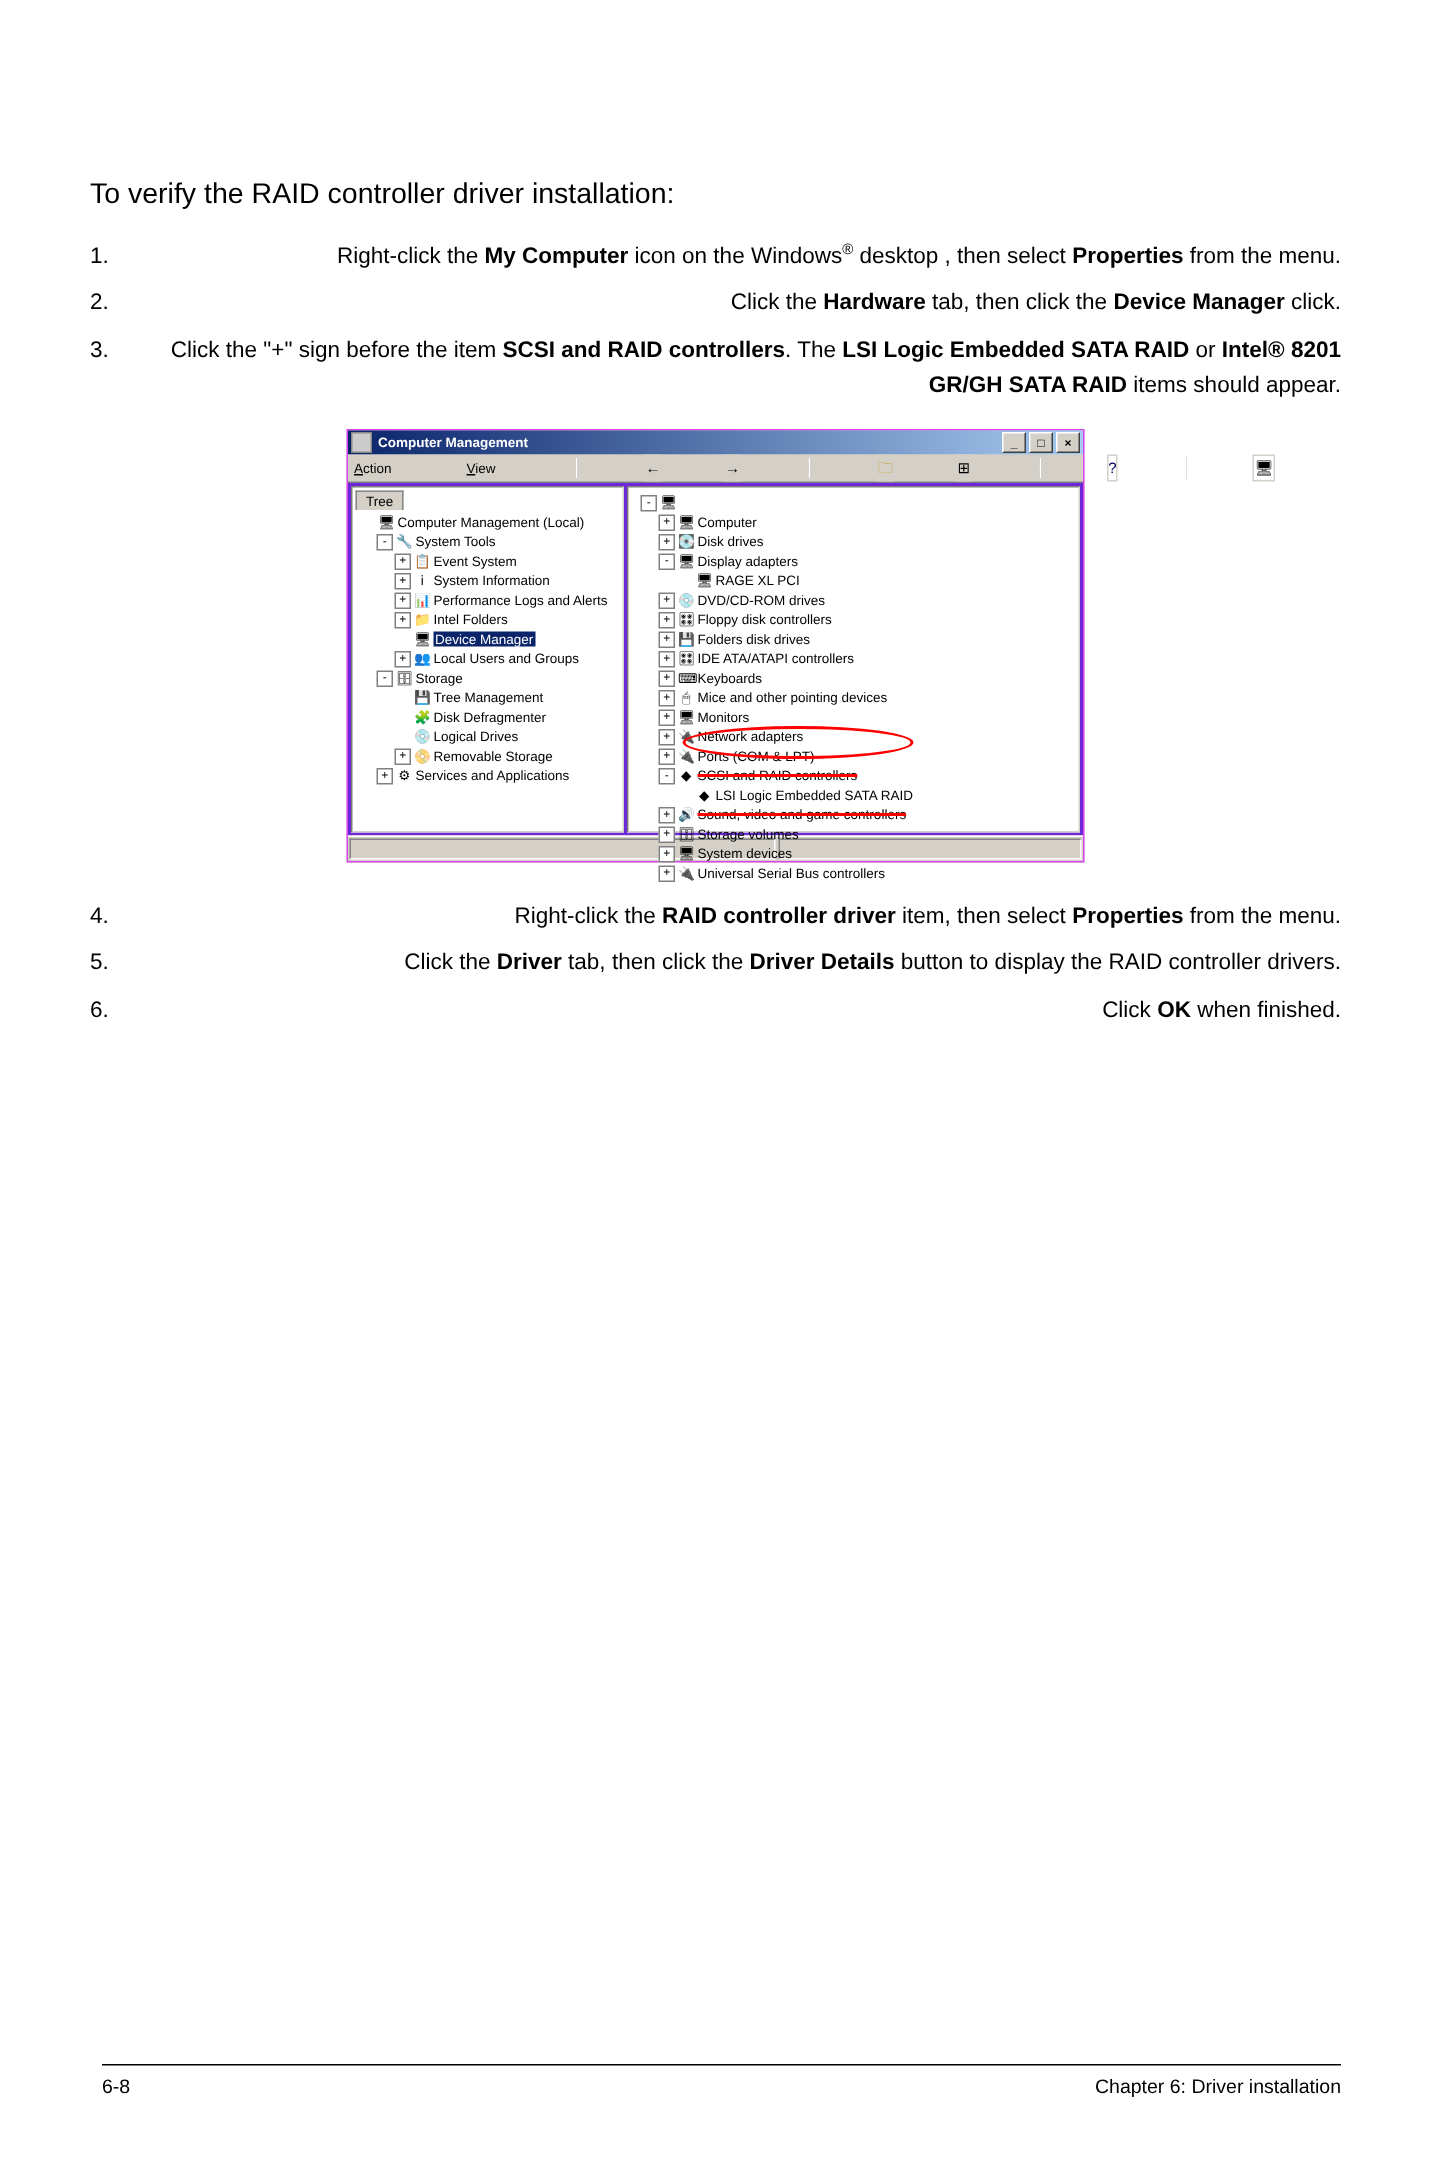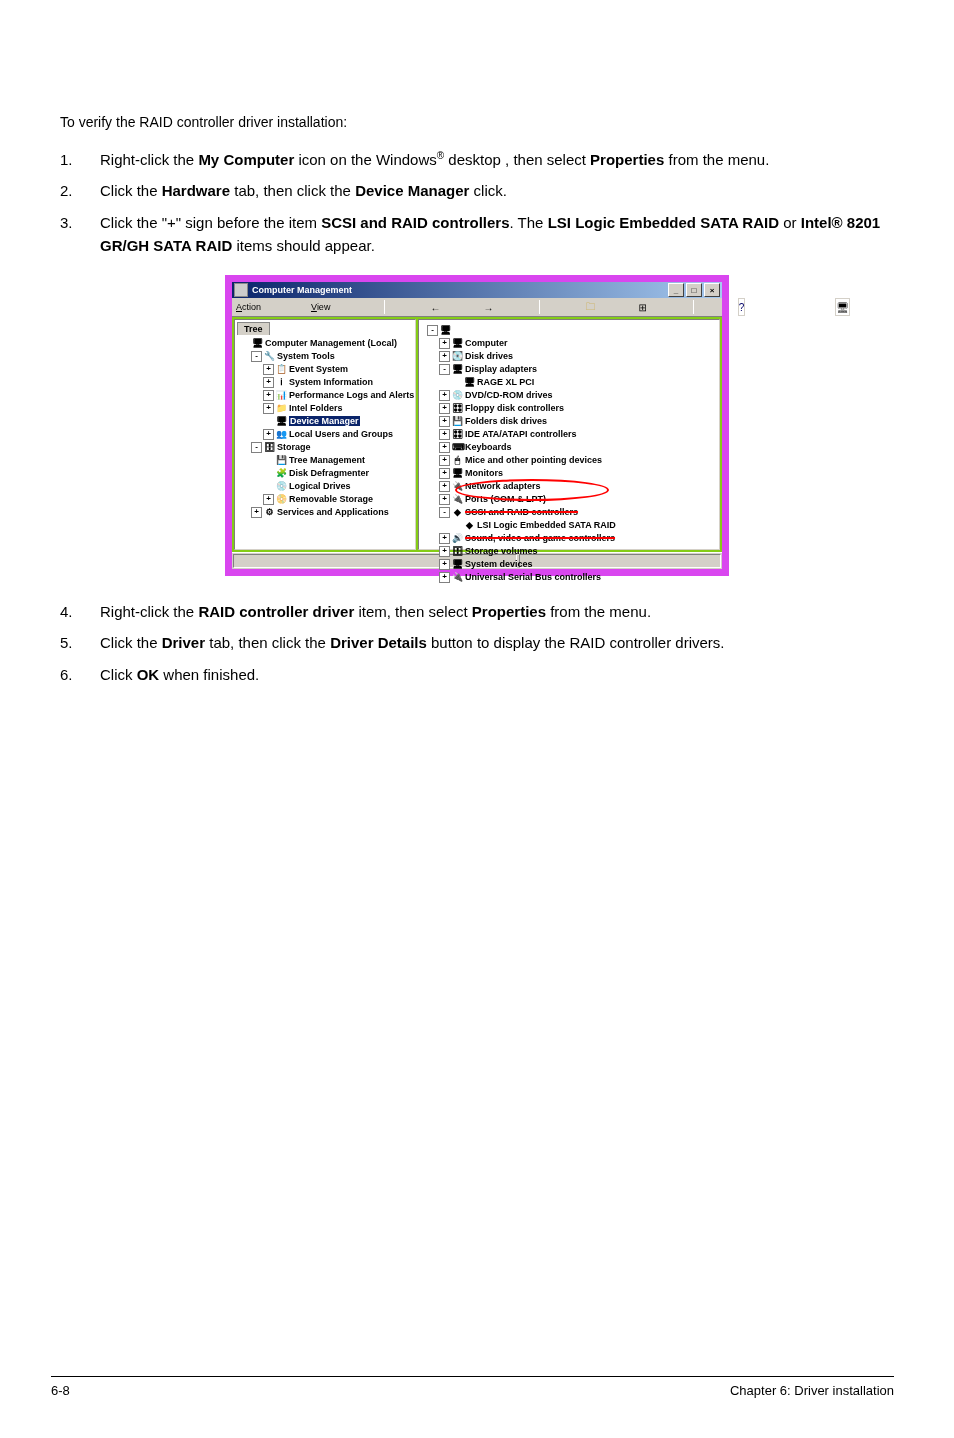--- a/index.html
+++ b/index.html
@@ -10,51 +10,52 @@
     color: #000;
     width: 954px;
   }
   .page {
     padding: 100px 60px 40px 60px;
     box-sizing: border-box;
     min-height: 1438px;
     position: relative;
   }
   .intro {
-    font-size: 14px;
+    font-size: 19px;
     margin-bottom: 18px;
   }
   ol.steps {
     list-style: none;
     padding: 0;
     margin: 0 0 16px 0;
   }
   ol.steps > li {
     display: flex;
     margin-bottom: 8px;
     font-size: 15px;
     line-height: 1.55;
   }
   ol.steps > li .num {
     width: 40px;
     flex: 0 0 40px;
   }
   ol.steps > li .txt {
     flex: 1;
+    text-align: right;
   }
   b { font-weight: bold; }
   sup { font-size: 10px; vertical-align: super; }
   .screenshot-wrap {
     display: flex;
     justify-content: center;
     margin: 18px 0 24px 0;
   }
   .mmc {
     width: 490px;
-    border: 7px solid #d946ef;
+    border: 1px solid #d946ef;
     font-family: Tahoma, "MS Sans Serif", sans-serif;
     font-size: 9px;
     background: #d4d0c8;
   }
   .mmc-title {
     background: linear-gradient(to right, #0a246a, #a6caf0);
     color: #fff;
     height: 16px;
     display: flex;
     align-items: center;
@@ -84,22 +85,21 @@
   .mmc-menu .mitem u { text-decoration: underline; }
   .sep { width: 1px; height: 14px; background: #808080; margin: 0 4px; border-right: 1px solid #fff; }
   .tbicon {
     width: 18px; height: 16px; border: 1px solid #d4d0c8;
     display: inline-flex; align-items: center; justify-content: center;
     font-size: 10px; margin-right: 1px;
   }
   .mmc-body {
     display: flex;
     height: 235px;
-    background: #84cc16;
-    font-weight: bold;
+    background: #6d28d9;
   }
   .left-pane {
     width: 180px;
     border: 1px inset #d4d0c8;
     margin: 2px;
     background: #fff;
     overflow: hidden;
   }
   .tree-tab {
     font-size: 9px;
@@ -157,21 +157,21 @@
   .status-cell {
     border: 1px solid #808080; border-top-color: #808080; border-left-color: #808080;
     border-right-color: #fff; border-bottom-color: #fff;
     height: 12px; margin: 1px;
   }
   .sc1 { flex: 1; }
   .sc2 { width: 200px; }
   .footer {
     position: absolute;
     bottom: 40px;
-    left: 51px;
+    left: 68px;
     right: 60px;
     border-top: 1px solid #000;
     padding-top: 6px;
     display: flex;
     justify-content: space-between;
     font-size: 13px;
   }
 </style>
 </head>
 <body>

